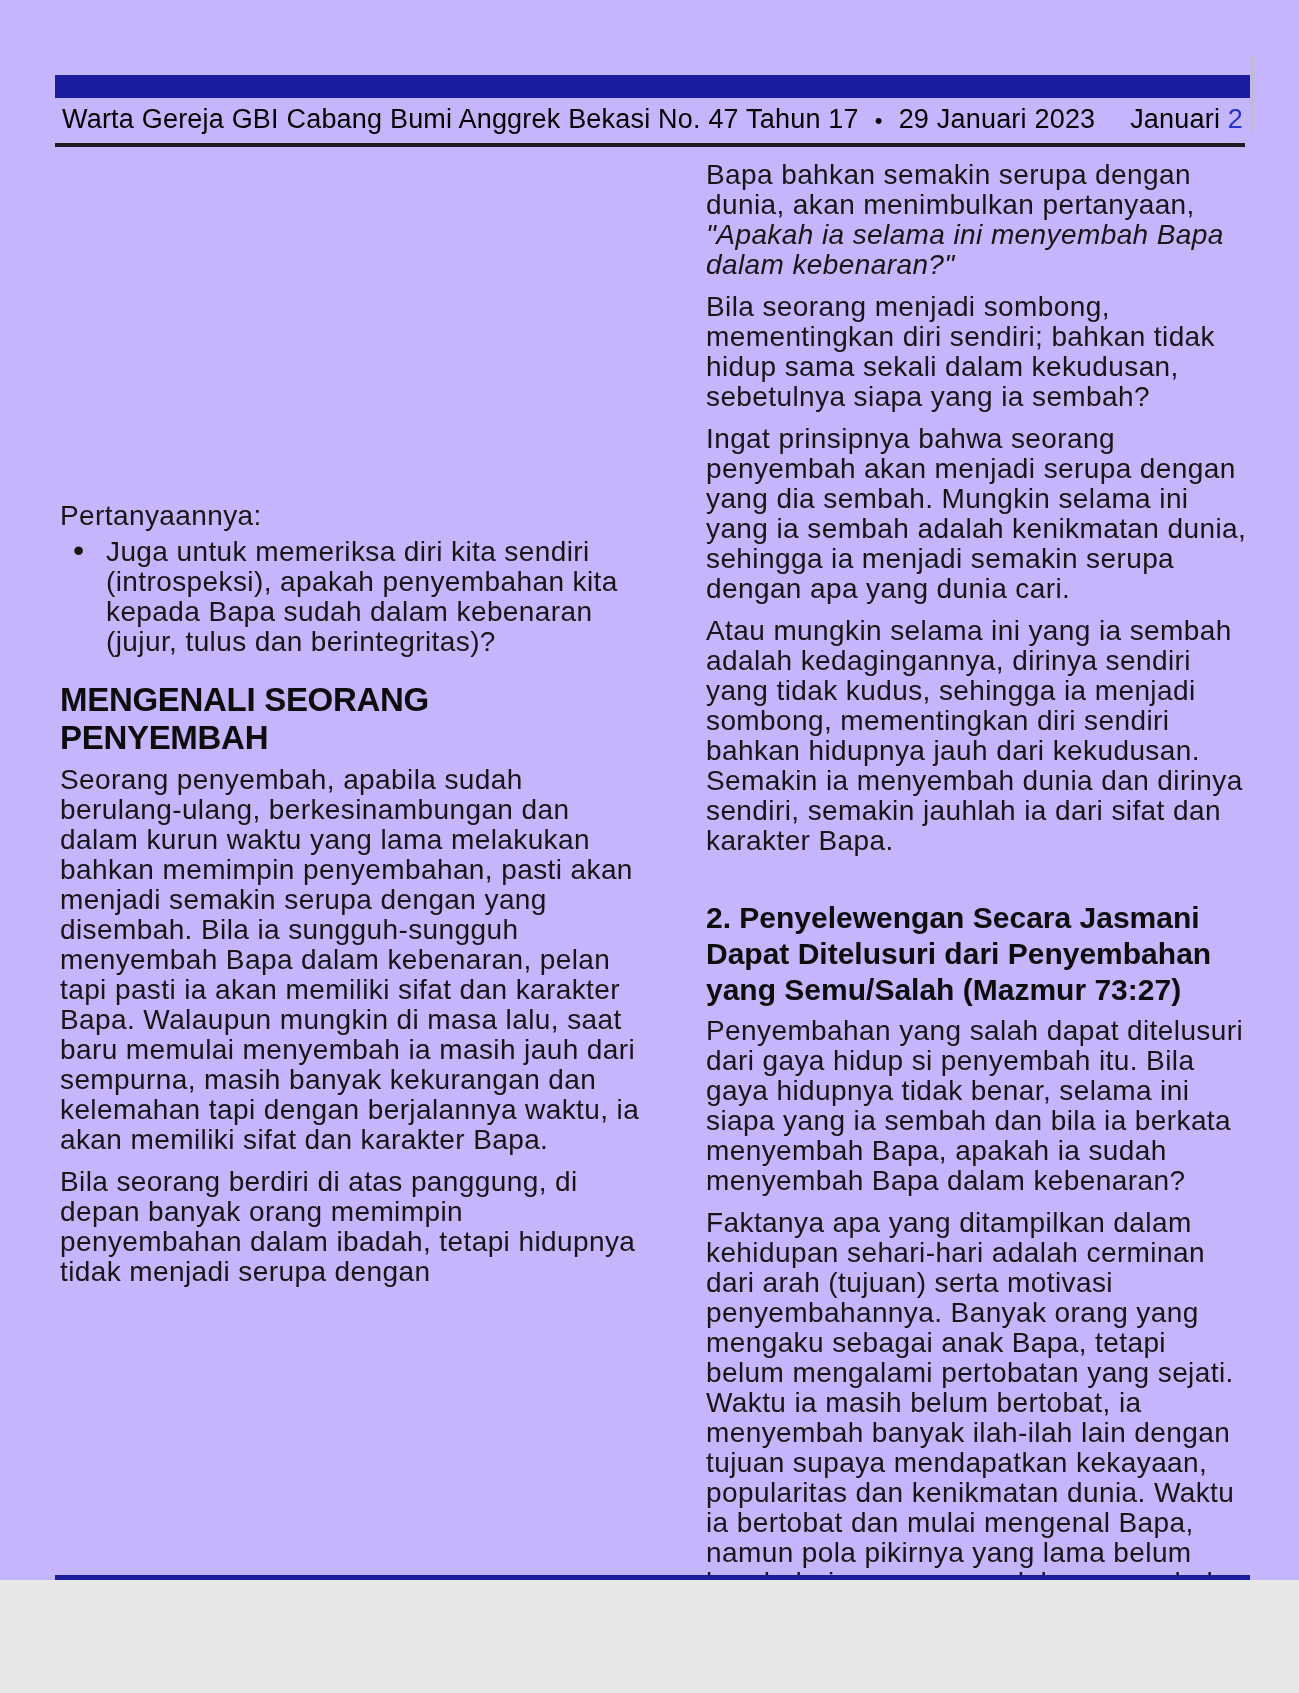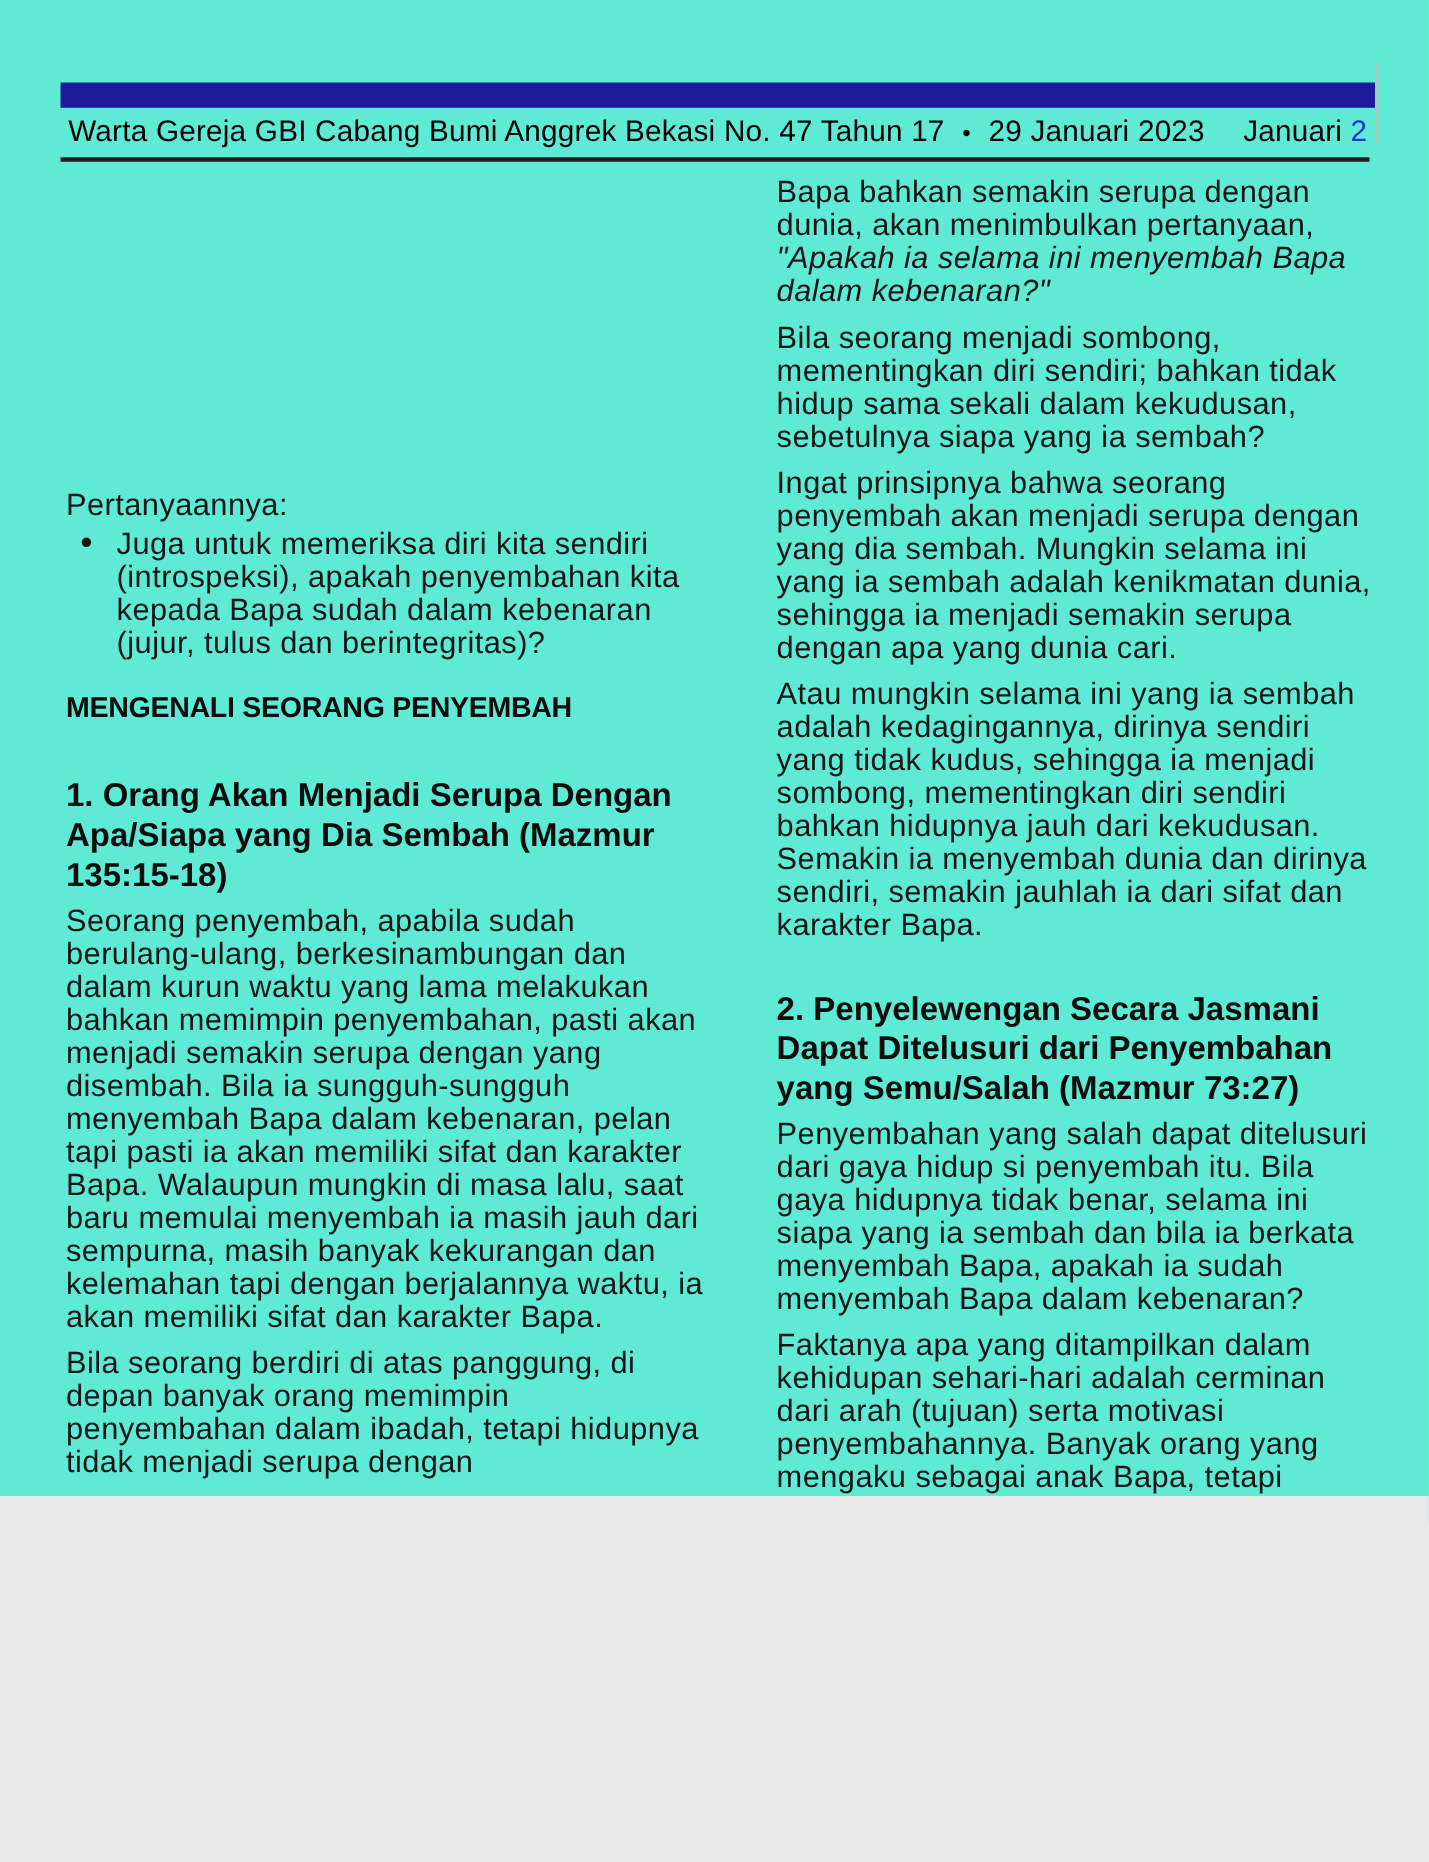--- a/index.html
+++ b/index.html
@@ -1,19 +1,19 @@
 <!DOCTYPE html>
 <html><head>
 <meta charset="utf-8">
 <style>
   html,body{margin:0;padding:0;background:#e8e8e8;}
   .page{
     position:relative;
-    width:1299px;height:1360px;
-    background:#5eead4;
+    width:1299px;height:1580px;
+    background:#c4b5fd;
     overflow:hidden;
     font-family:"Liberation Sans","DejaVu Sans",sans-serif;
     color:#161616;
     -webkit-font-smoothing:antialiased;
   }
   .topbar{
     height:23px;background:#1b1b9e;
     margin:75px 49px 0 55px;
   }
   .edge-line{
@@ -41,21 +41,21 @@
   .intro-line{margin:0 0 6px 0;}
   ul.bullets{list-style:none;margin:0 0 12px 0;padding:0;}
   ul.bullets li{position:relative;padding-left:46px;margin:0 0 10px 0;}
   ul.bullets li::before{
     content:"\2022";
     position:absolute;left:13px;top:-2px;
     font-size:32px;
   }
   .it{font-style:italic;}
   h2.section{
-    font-size:26px;line-height:38px;letter-spacing:-0.3px;
+    font-size:33px;line-height:38px;letter-spacing:-0.3px;
     margin:24px 0 8px 0;font-weight:bold;color:#0d0d0d;
   }
   h3.numbered{
     font-size:30px;line-height:36px;letter-spacing:0;
     margin:44px 0 8px 0;font-weight:bold;color:#0d0d0d;
   }
   h3.first{margin-top:44px;}
   .footer{position:absolute;left:55px;right:49px;top:1575px;}
   .footer-bar{height:18px;background:#1b1b9e;}
   .footer-underline{height:3px;background:#15158a;margin-top:2px;}
@@ -92,21 +92,20 @@
       <p class="intro-line">Pertanyaannya:</p>
 
       <ul class="bullets">
         <li>
           <span>Juga untuk memeriksa diri kita sendiri (introspeksi), apakah penyembahan kita kepada Bapa sudah dalam kebenaran (jujur, tulus dan berintegritas)?</span>
         </li>
       </ul>
 
       <h2 class="section">MENGENALI SEORANG PENYEMBAH</h2>
 
-      <h3 class="numbered first">1. Orang Akan Menjadi Serupa Dengan Apa/Siapa yang Dia Sembah (Mazmur 135:15-18)</h3>
       <p>Seorang penyembah, apabila sudah berulang-ulang, berkesinambungan dan dalam kurun waktu yang lama melakukan bahkan memimpin penyembahan, pasti akan menjadi semakin serupa dengan yang disembah. Bila ia sungguh-sungguh menyembah Bapa dalam kebenaran, pelan tapi pasti ia akan memiliki sifat dan karakter Bapa. Walaupun mungkin di masa lalu, saat baru memulai menyembah ia masih jauh dari sempurna, masih banyak kekurangan dan kelemahan tapi dengan berjalannya waktu, ia akan memiliki sifat dan karakter Bapa.</p>
       <p>Bila seorang berdiri di atas panggung, di depan banyak orang memimpin penyembahan dalam ibadah, tetapi hidupnya tidak menjadi serupa dengan</p>
     </div>
 
     <div class="col col-right">
       <p>
         <span>Bapa bahkan semakin serupa dengan dunia, akan menimbulkan pertanyaan, </span><span class="it">"Apakah ia selama ini menyembah Bapa dalam kebenaran?"</span>
       </p>
       <p>Bila seorang menjadi sombong, mementingkan diri sendiri; bahkan tidak hidup sama sekali dalam kekudusan, sebetulnya siapa yang ia sembah?</p>
       <p>Ingat prinsipnya bahwa seorang penyembah akan menjadi serupa dengan yang dia sembah. Mungkin selama ini yang ia sembah adalah kenikmatan dunia, sehingga ia menjadi semakin serupa dengan apa yang dunia cari.</p>

